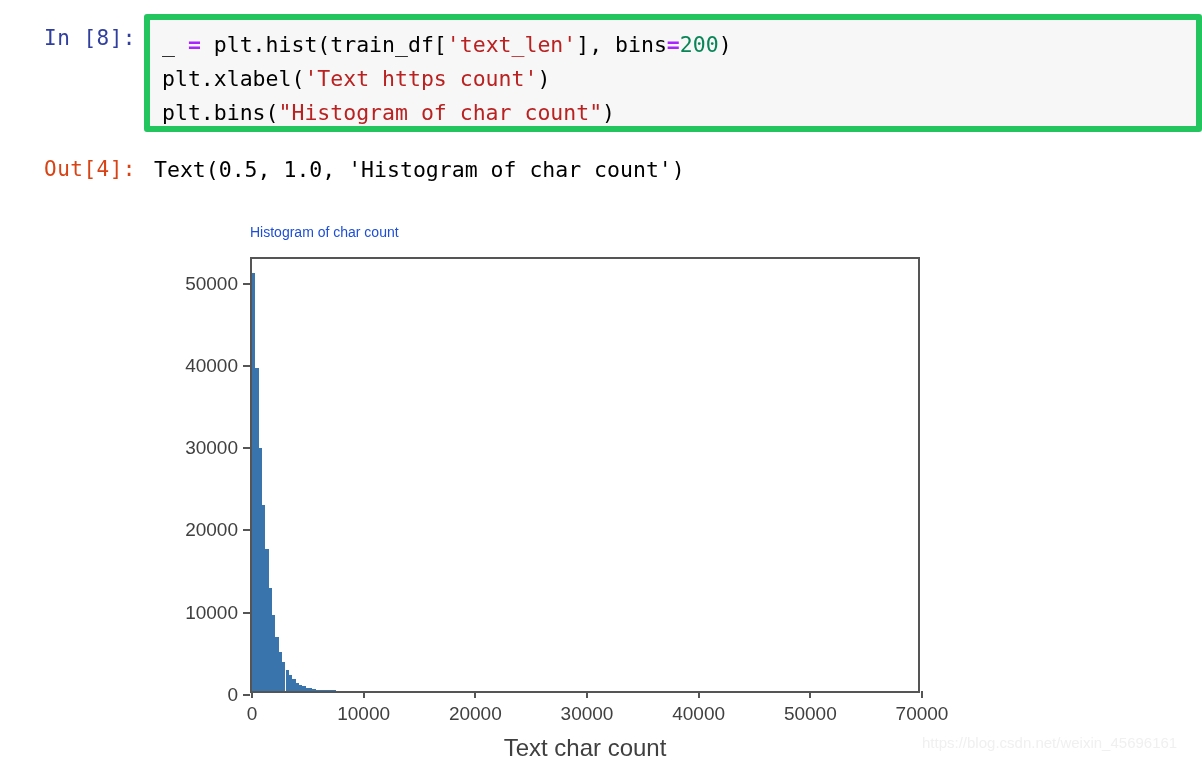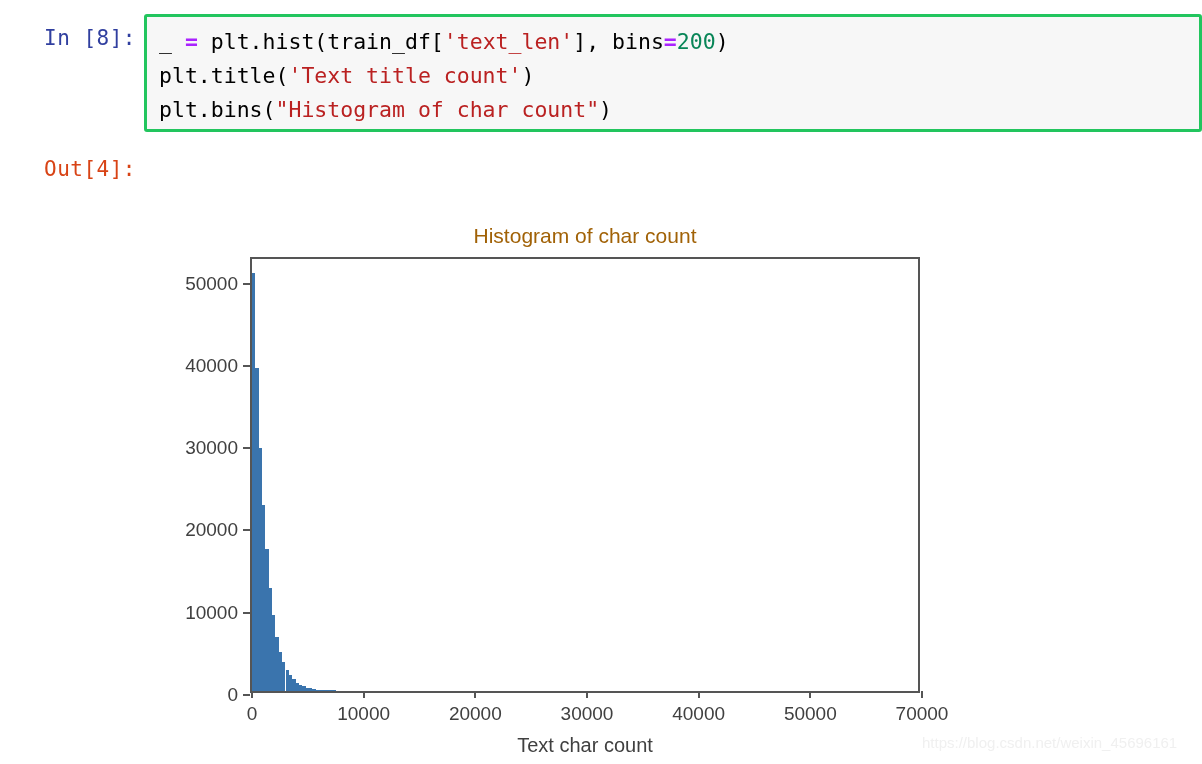--- a/index.html
+++ b/index.html
@@ -44,21 +44,21 @@
     letter-spacing: 0.5px;
     white-space: pre;
   }
   .code-cell {
     position: absolute;
     left: 144px;
     top: 14px;
     width: 1058px;
     height: 118px;
     background: #f7f7f7;
-    border: 3px solid #22c55e;
+    border: 6px solid #22c55e;
     border-radius: 3px;
     padding: 8px 0 8px 12px;
   }
   .code-line {
     font-family: "DejaVu Sans Mono", monospace;
     font-size: 21.5px;
     line-height: 34px;
     color: #000000;
     white-space: pre;
   }
@@ -84,24 +84,24 @@
     top: 210px;
     width: 1202px;
     height: 554px;
     background: #ffffff;
   }
   #chart-title {
     position: absolute;
     left: 250px;
     top: 14px;
     width: 670px;
-    text-align: center;
-    font-family: "Liberation Sans", sans-serif;
-    font-size: 21px;
-    color: #a16207;
+    text-align: left;
+    font-family: "Liberation Sans", sans-serif;
+    font-size: 14px;
+    color: #1d4ed8;
   }
 
   .axes {
     position: absolute;
     left: 250px;
     top: 47px;
     width: 670px;
     height: 436px;
     border: 2px solid #555555;
     background: #ffffff;
@@ -157,21 +157,21 @@
     color: #404040;
     transform: translateX(-50%);
   }
   #xaxis-label {
     position: absolute;
     left: 250px;
     top: 524px;
     width: 670px;
     text-align: center;
     font-family: "Liberation Sans", sans-serif;
-    font-size: 20px;
+    font-size: 24px;
     color: #404040;
   }
 
   #watermark {
     position: absolute;
     left: 922px;
     top: 734px;
     font-family: "Liberation Sans", sans-serif;
     font-size: 15px;
     color: #f0f0f0;
@@ -180,25 +180,26 @@
 </style>
 </head>
 <body>
 
 <div id="page">
 
   <div class="nb-prompt">In [8]:</div>
 
   <div class="code-cell">
     <div class="code-line" id="code-line-0"><span class="tok-plain">_ </span><span class="tok-op">=</span><span class="tok-plain"> plt.hist(train_df[</span><span class="tok-str">'text_len'</span><span class="tok-plain">], bins</span><span class="tok-op">=</span><span class="tok-num">200</span><span class="tok-plain">)</span></div>
-    <div class="code-line" id="code-line-1"><span class="tok-plain">plt.title(</span><span class="tok-str">'Text title count'</span><span class="tok-plain">)</span></div>
+    <div class="code-line" id="code-line-1"><span class="tok-plain">plt.xlabel(</span><span class="tok-str">'Text https count'</span><span class="tok-plain">)</span></div>
     <div class="code-line" id="code-line-2"><span class="tok-plain">plt.bins(</span><span class="tok-str">"Histogram of char count"</span><span class="tok-plain">)</span></div>
   </div>
 
   <div class="nb-prompt-out">Out[4]:</div>
+  <div class="nb-output-text">Text(0.5, 1.0, 'Histogram of char count')</div>
 
   <div id="figure">
 
     <div id="chart-title">Histogram of char count</div>
 
     <div class="axes">
       <div class="plot-surface" id="bars-layer">
           <div class="bar" style="left: 0px; width: 3.35px; height: 417.902px; background: rgb(58, 116, 173);"></div>
           <div class="bar" style="left: 3.35px; width: 3.35px; height: 323.298px; background: rgb(58, 116, 173);"></div>
           <div class="bar" style="left: 6.7px; width: 3.35px; height: 242.679px; background: rgb(58, 116, 173);"></div>

